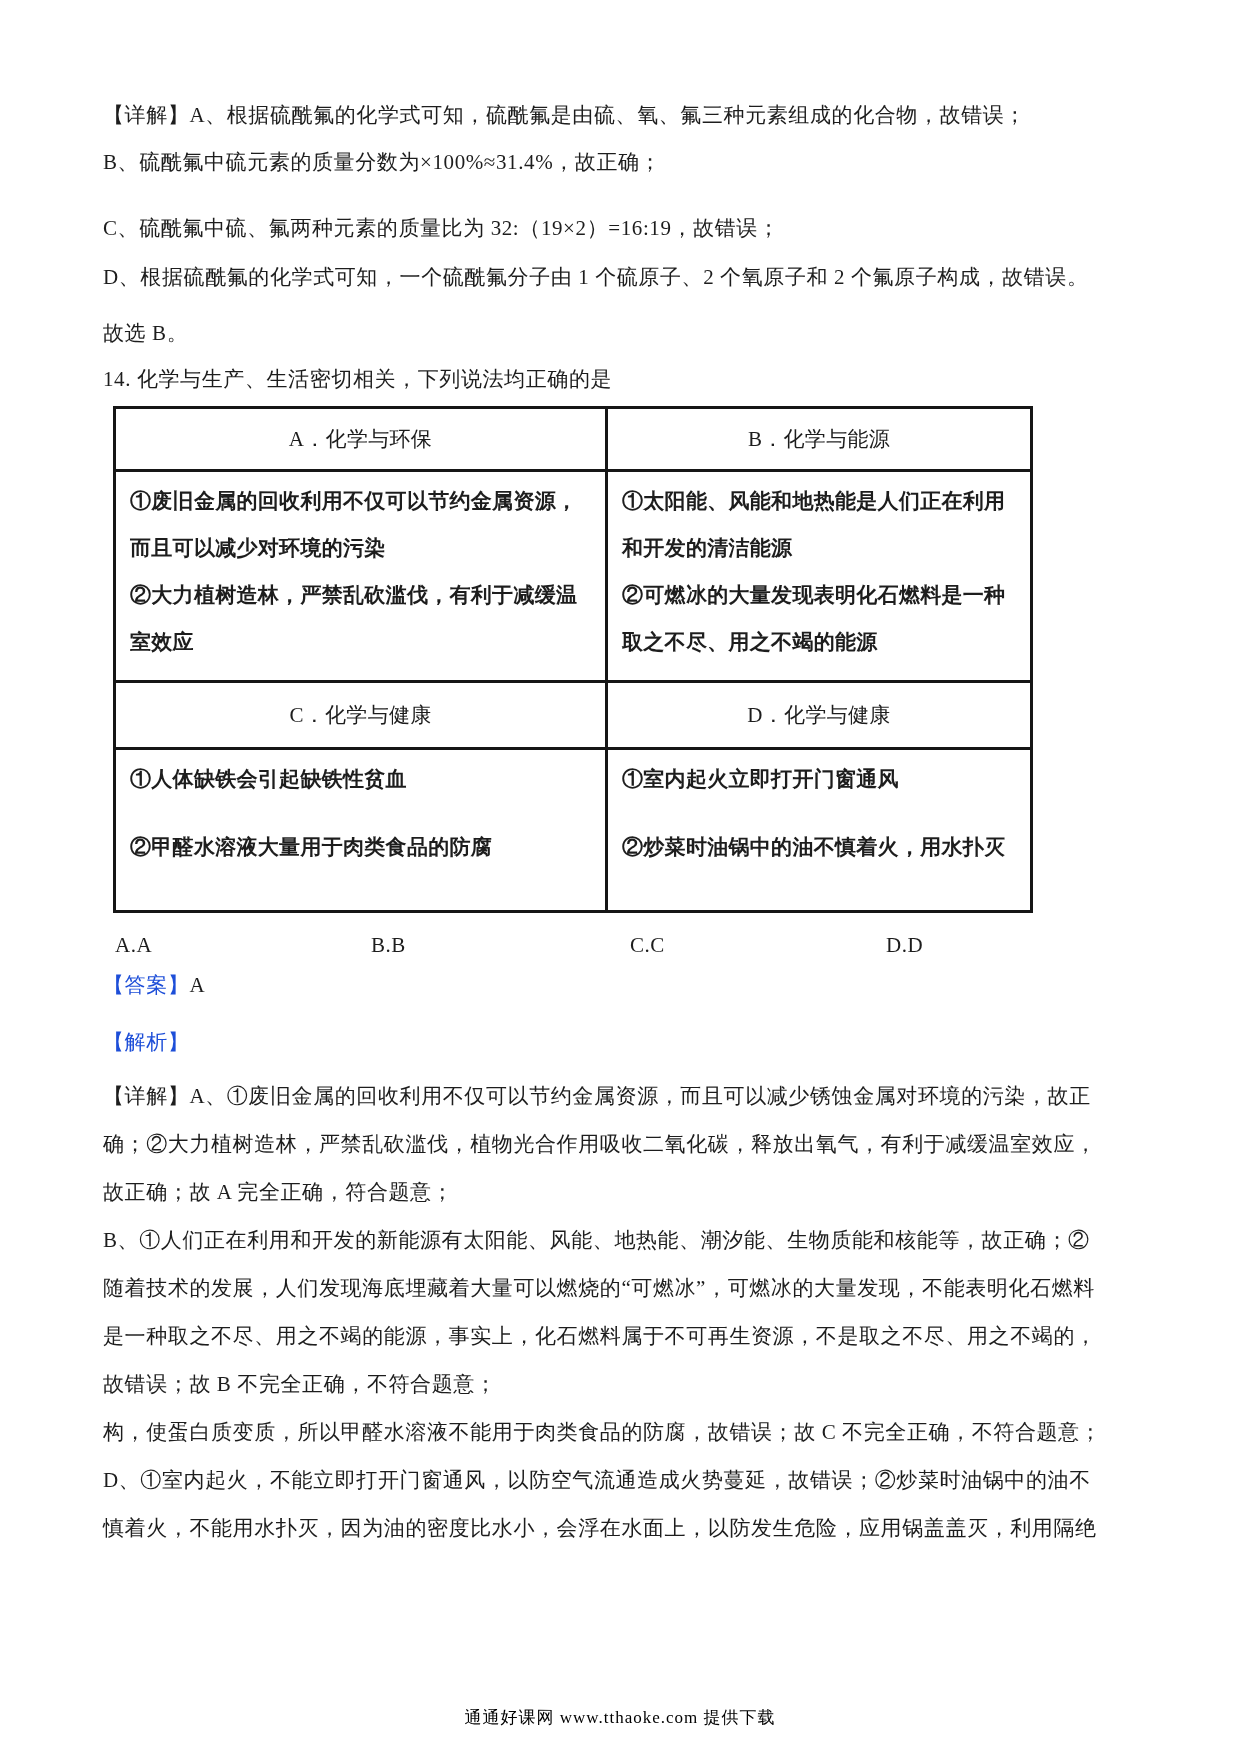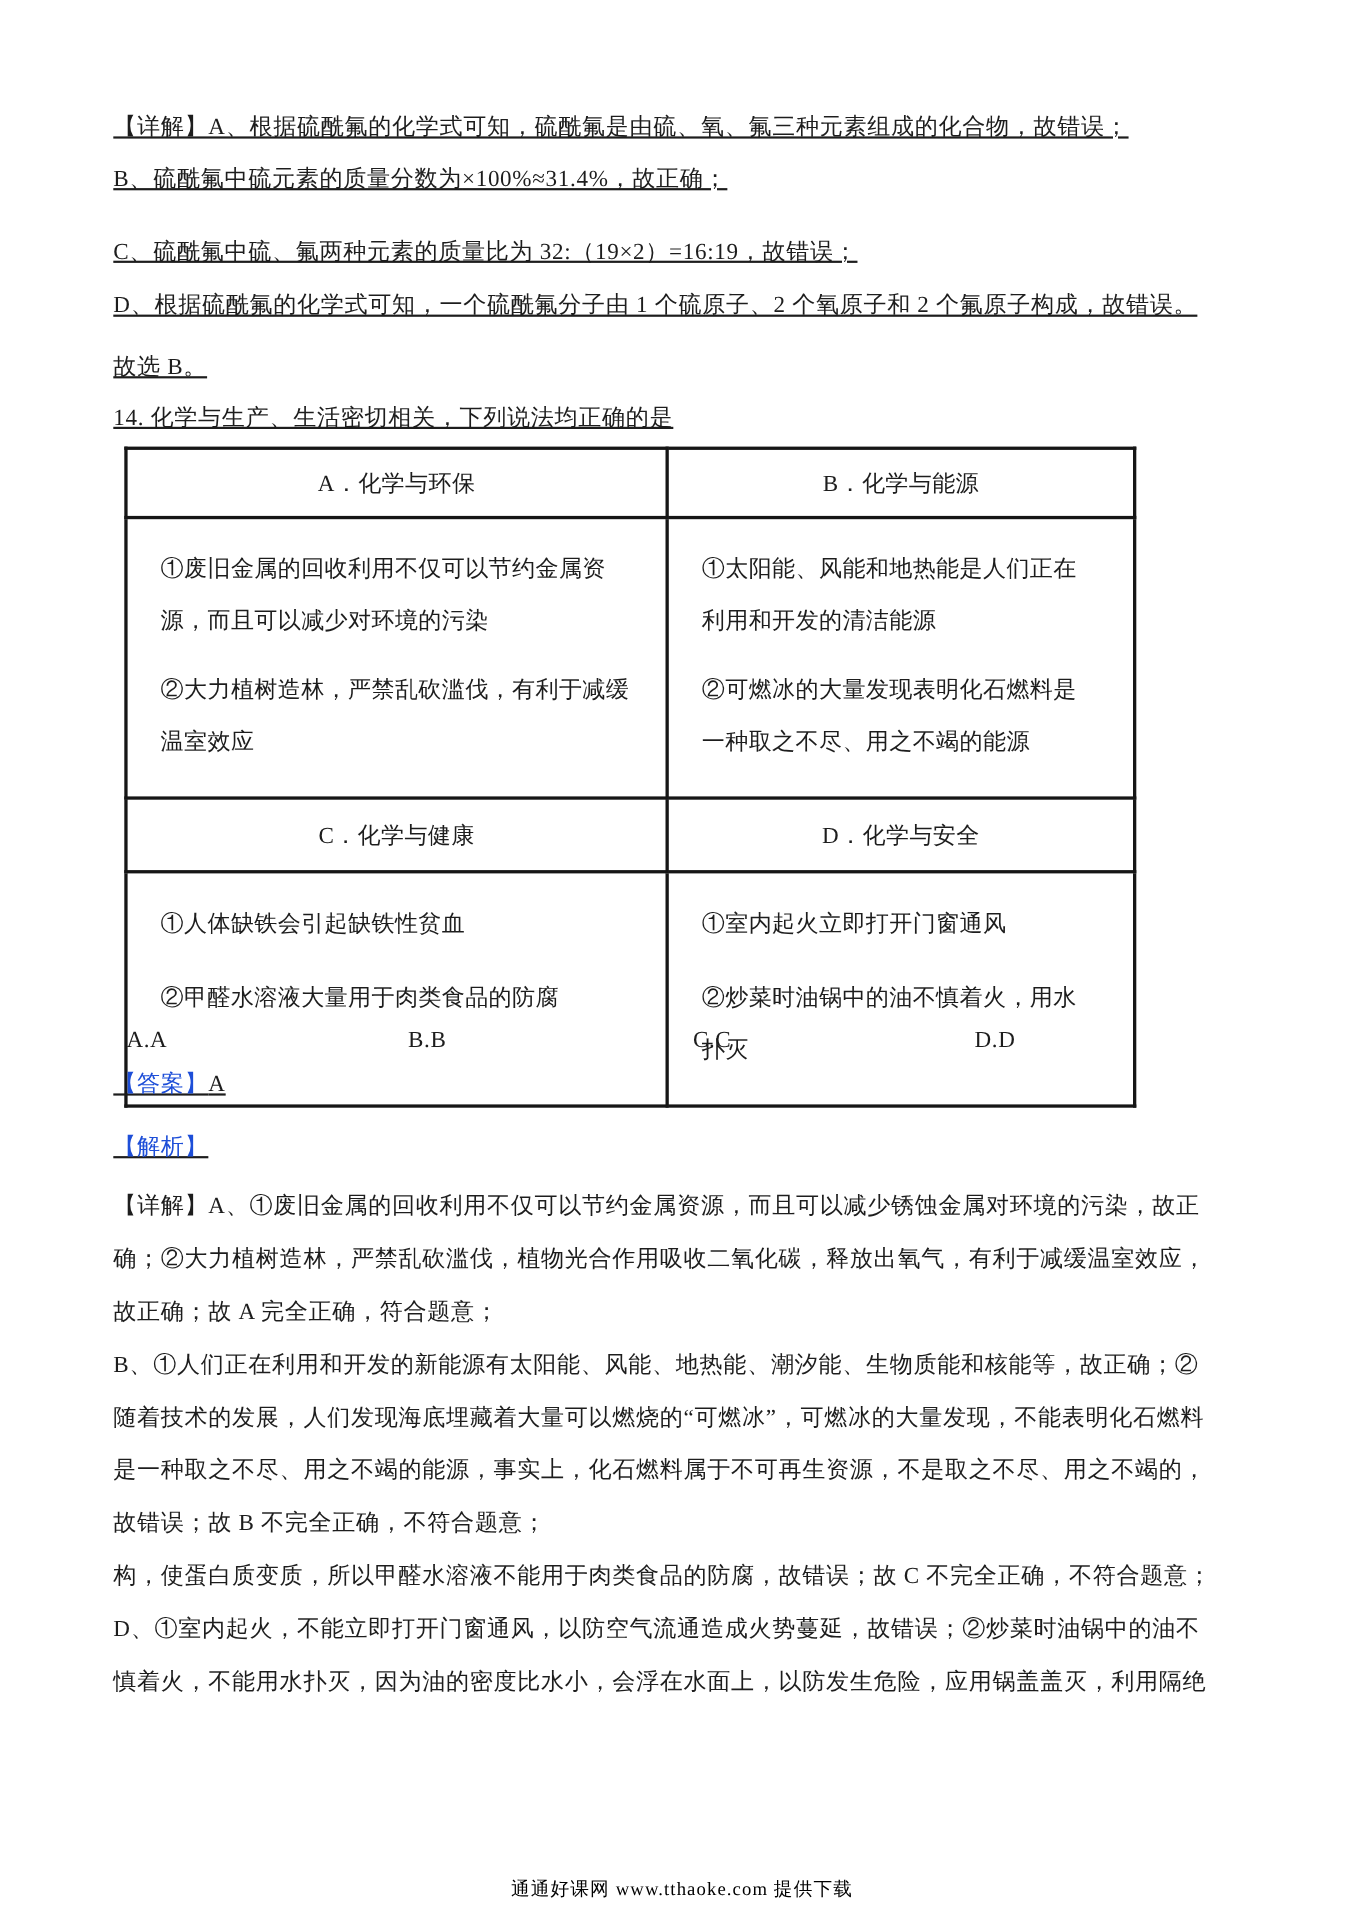--- a/index.html
+++ b/index.html
@@ -13,21 +13,20 @@
     overflow:hidden;
   }
   .tline{
     position:absolute;
     left:103px;
     width:1060px;
     font-size:21px;
     letter-spacing:0.6px;
     white-space:nowrap;
     line-height:30px;
-    text-decoration:underline;
   }
   .frac-line{
     display:flex;
     align-items:center;
     height:74px;
   }
   .fraction{
     display:inline-flex;
     flex-direction:column;
     align-items:center;
@@ -55,21 +54,21 @@
   .qtable td.hdr{
     text-align:center;
     vertical-align:middle;
     height:58px;
   }
   .qtable td.data{
     vertical-align:top;
     padding:6px 16px 10px 14px;
     line-height:47px;
   }
-  .qtable td.data p{margin:16px;}
+  .qtable td.data p{margin:0;font-weight:bold;}
   .qtable tr.row-cd td.data{height:144px;}
   .qtable tr.row-ab td.data{height:192px;}
   .qtable tr.row-cd td.data p + p{margin-top:21px;}
   
   .opt{
     position:absolute;
     top:933px;
     font-size:21px;
     letter-spacing:0.5px;
     white-space:nowrap;
@@ -131,21 +130,21 @@
         <p>①废旧金属的回收利用不仅可以节约金属资源，而且可以减少对环境的污染</p>
         <p>②大力植树造林，严禁乱砍滥伐，有利于减缓温室效应</p>
       </td>
       <td class="data">
         <p>①太阳能、风能和地热能是人们正在利用和开发的清洁能源</p>
         <p>②可燃冰的大量发现表明化石燃料是一种取之不尽、用之不竭的能源</p>
       </td>
     </tr>
     <tr>
       <td class="hdr" style="height:62px">C．化学与健康</td>
-      <td class="hdr" style="height:62px">D．化学与安全</td>
+      <td class="hdr" style="height:62px">D．化学与健康</td>
     </tr>
     <tr class="row-cd">
       <td class="data">
         <p>①人体缺铁会引起缺铁性贫血</p>
         <p>②甲醛水溶液大量用于肉类食品的防腐</p>
       </td>
       <td class="data">
         <p>①室内起火立即打开门窗通风</p>
         <p>②炒菜时油锅中的油不慎着火，用水扑灭</p>
       </td>

